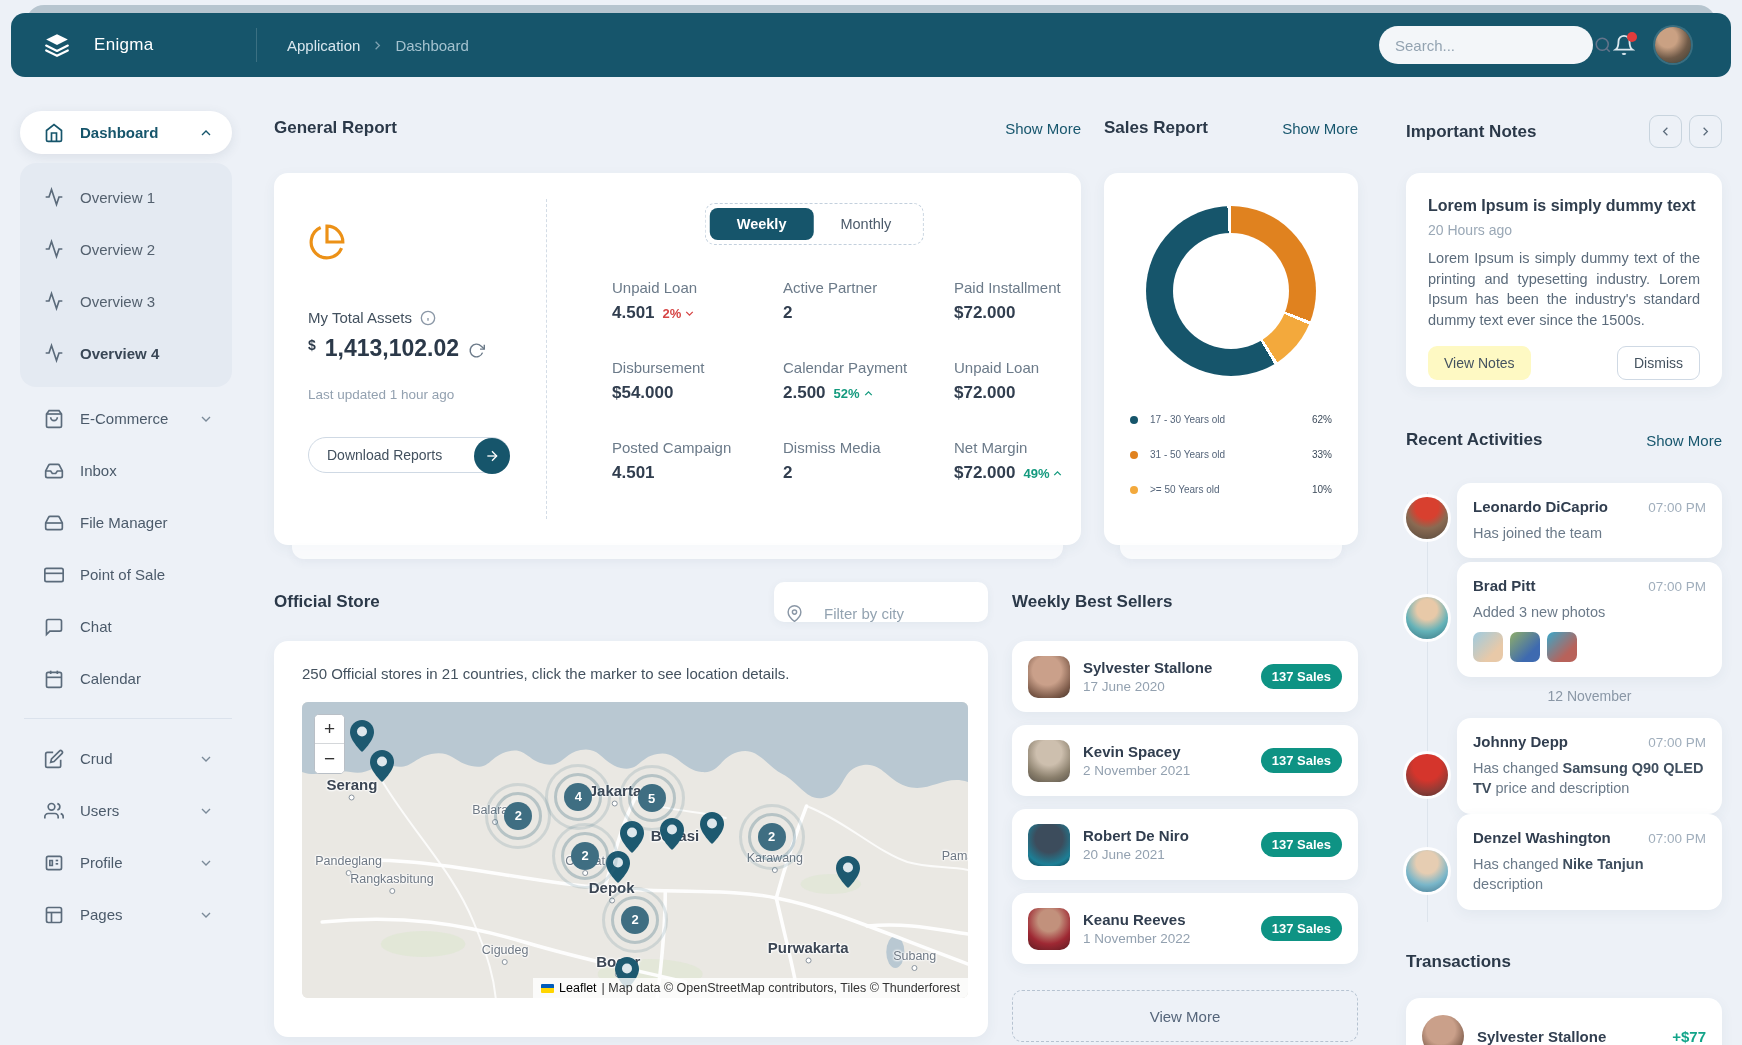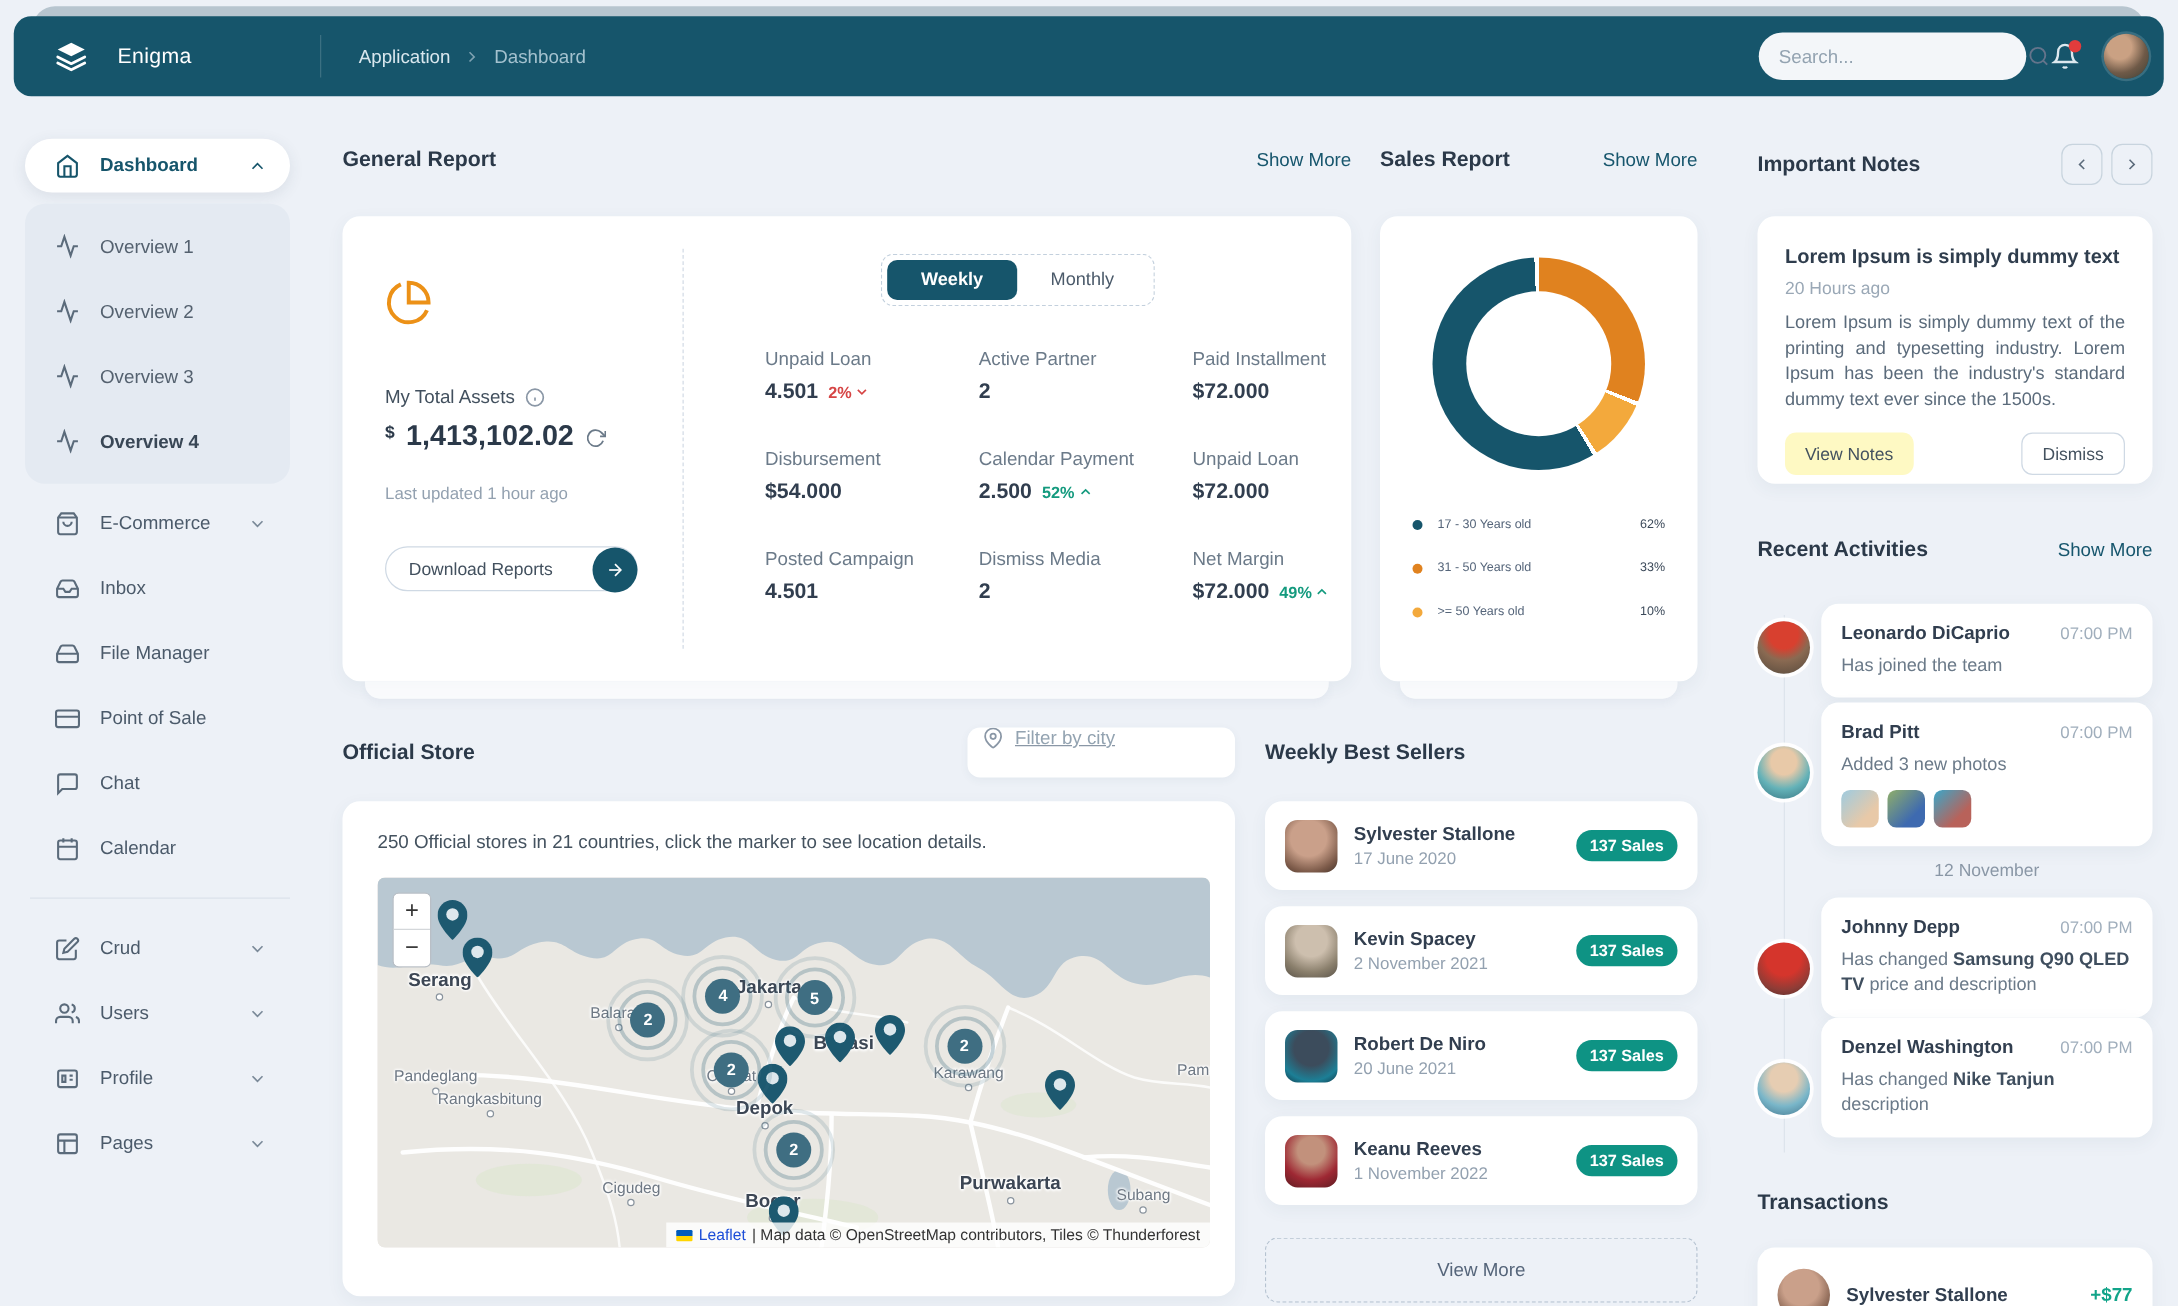--- a/index.html
+++ b/index.html
@@ -10,21 +10,21 @@
   
   .topband { position:absolute; left:26px; top:5px; right:26px; height:36px; border-radius:18px; background:#b7c5cf; }
   .topbar { position:absolute; left:11px; top:13px; right:11px; height:64px; background:#16556b; border-radius:14px; display:flex; align-items:center; z-index:5; }
   .brand { display:flex; align-items:center; gap:24px; padding-left:33px; width:245px; }
   .brand-name { color:#fff; font-size:17px; font-weight:500; letter-spacing:.3px; }
   .topbar-divider { width:1px; height:34px; background:rgba(255,255,255,.16); }
   .breadcrumb { display:flex; align-items:center; gap:10px; margin-left:30px; font-size:15px; }
   .bc-app { color:#d9e7ee; }
   .bc-sep { color:#7fa2b2; display:flex; }
   .bc-cur { color:#a4c2cf; }
-  .topbar-right { margin-left:auto; display:flex; align-items:center; gap:20px; padding-right:12px; }
+  .topbar-right { margin-left:auto; display:flex; align-items:center; gap:20px; padding-right:40px; }
   .searchbox { width:214px; height:38px; background:#f3f6f9; border-radius:19px; display:flex; align-items:center; padding:0 13px 0 16px; }
   .searchbox input { flex:1; border:0; outline:0; background:transparent; font-size:15px; color:#42505e; font-family:"Liberation Sans",sans-serif; }
   .searchbox input::placeholder { color:#93a3b1; }
   .bell-wrap { position:relative; display:flex; }
   .bell-dot { position:absolute; top:-2px; right:-2px; width:10px; height:10px; border-radius:50%; background:#e23c3c; }
   .avatar { width:36px; height:36px; border-radius:50%; box-shadow:0 0 0 2px rgba(255,255,255,.15); }
   .av-photo { background:radial-gradient(circle at 35% 30%, #caa183 0 28%, #6f5a48 60%, #3a3e33 100%); }
 
   
   .av-leo   { background:radial-gradient(circle at 50% 25%, #d8402f 0 30%, #8a6a52 55%, #54483c 100%); }
@@ -91,41 +91,41 @@
   .sr-stack { left:1120px; top:545px; width:222px; }
   .donut { width:170px; height:170px; border-radius:50%; margin:33px auto 0; position:relative; }
   .donut::after { content:""; position:absolute; inset:27px; background:#fff; border-radius:50%; }
   .legend { margin:26px 26px 0; }
   .lg-row { display:flex; align-items:center; height:35px; font-size:10px; color:#55657a; }
   .lg-dot { width:8px; height:8px; border-radius:50%; margin-right:12px; }
   .lg-pct { margin-left:auto; color:#3c4a5a; }
 
   
   .os-head { left:274px; top:582px; width:714px; height:40px; }
-  .filter-box { width:214px; height:40px; background:#fff; border-radius:10px; box-shadow:0 2px 8px rgba(54,80,110,.06); display:flex; align-items:flex-start; padding:0 12px; gap:9px; color:#8a97a6;text-decoration:underline; }
+  .filter-box { width:214px; height:40px; background:#fff; border-radius:10px; box-shadow:0 2px 8px rgba(54,80,110,.06); display:flex; align-items:flex-end; padding:0 12px; gap:21px; color:#8a97a6; }
   .filter-box input { flex:1; border:0; outline:0; font-size:15px; color:#42505e; font-family:"Liberation Sans",sans-serif; background:transparent; width:120px; }
   .filter-box input::placeholder { color:#93a3b1; }
   .os-card { position:absolute; left:274px; top:641px; width:714px; height:396px; padding:24px 20px 4px 28px; }
   .os-desc { font-size:15px; color:#44525f; }
   .map { position:relative; margin-top:20px; height:296px; border-radius:6px; overflow:hidden; background:#eae8e3; }
   .map svg.base { position:absolute; inset:0; width:100%; height:100%; }
   .mlabel { position:absolute; transform:translate(-50%,-50%); display:flex; flex-direction:column; align-items:center; gap:2px; white-space:nowrap; text-shadow:0 1px 2px #fff,0 -1px 2px #fff,1px 0 2px #fff,-1px 0 2px #fff; }
   .mlabel.lg { font-size:15px; font-weight:700; color:#3c4654; }
   .mlabel.sm { font-size:12.5px; color:#6e7884; }
   .mdot { width:6px; height:6px; border:1.5px solid #8a949e; border-radius:50%; background:#fff; }
   .pin { position:absolute; transform:translate(-50%,-100%); }
   .cluster { position:absolute; transform:translate(-50%,-50%); width:28px; height:28px; border-radius:50%; background:#3f6e82; color:#fff; font-size:13px; font-weight:700; display:flex; align-items:center; justify-content:center; }
   .cluster::before { content:""; position:absolute; inset:-10px; border:3px solid rgba(63,110,130,.30); border-radius:50%; }
   .cluster::after { content:""; position:absolute; inset:-19px; border:3px solid rgba(63,110,130,.16); border-radius:50%; }
   .zoomctl { position:absolute; left:12px; top:12px; width:31px; border:1px solid #b9bfc6; border-radius:5px; overflow:hidden; background:#fff; z-index:4; }
   .zoomctl button { display:block; width:100%; height:29px; background:#fff; border:0; font-size:19px; color:#333; cursor:pointer; font-family:"Liberation Sans",sans-serif; }
   .zoomctl button:first-child { border-bottom:1px solid #d4d7da; }
   .attribution { position:absolute; right:0; bottom:0; background:rgba(255,255,255,.8); font-size:12.5px; color:#333; padding:3px 8px; display:flex; align-items:center; gap:5px; z-index:4; }
   .ua-flag { width:13px; height:9px; border-radius:1px; background:linear-gradient(#005bbb 50%, #ffd500 50%); display:inline-block; }
-  .leaflet-link { color:#1d4ed8; }
+  .leaflet-link { color:#000000; }
 
   
   .ws-head { left:1012px; top:582px; width:346px; height:40px; }
   .sellers { position:absolute; left:1012px; top:641px; width:346px; }
   .seller-card { height:71px; margin-bottom:13px; display:flex; align-items:center; padding:0 16px; gap:13px; }
   .seller-photo { width:42px; height:42px; border-radius:10px; }
   .seller-name { font-size:15px; font-weight:700; color:#313e4f; }
   .seller-date { font-size:13.5px; color:#93a1b0; margin-top:3px; }
   .sales-badge { margin-left:auto; background:#0e9384; color:#fff; font-size:13px; font-weight:700; border-radius:14px; padding:5px 11px; }
   .view-more { margin-top:13px; width:100%; height:52px; border:1px dashed #b6c3d1; border-radius:10px; background:transparent; font-size:15px; color:#55657a; cursor:pointer; font-family:"Liberation Sans",sans-serif; }

